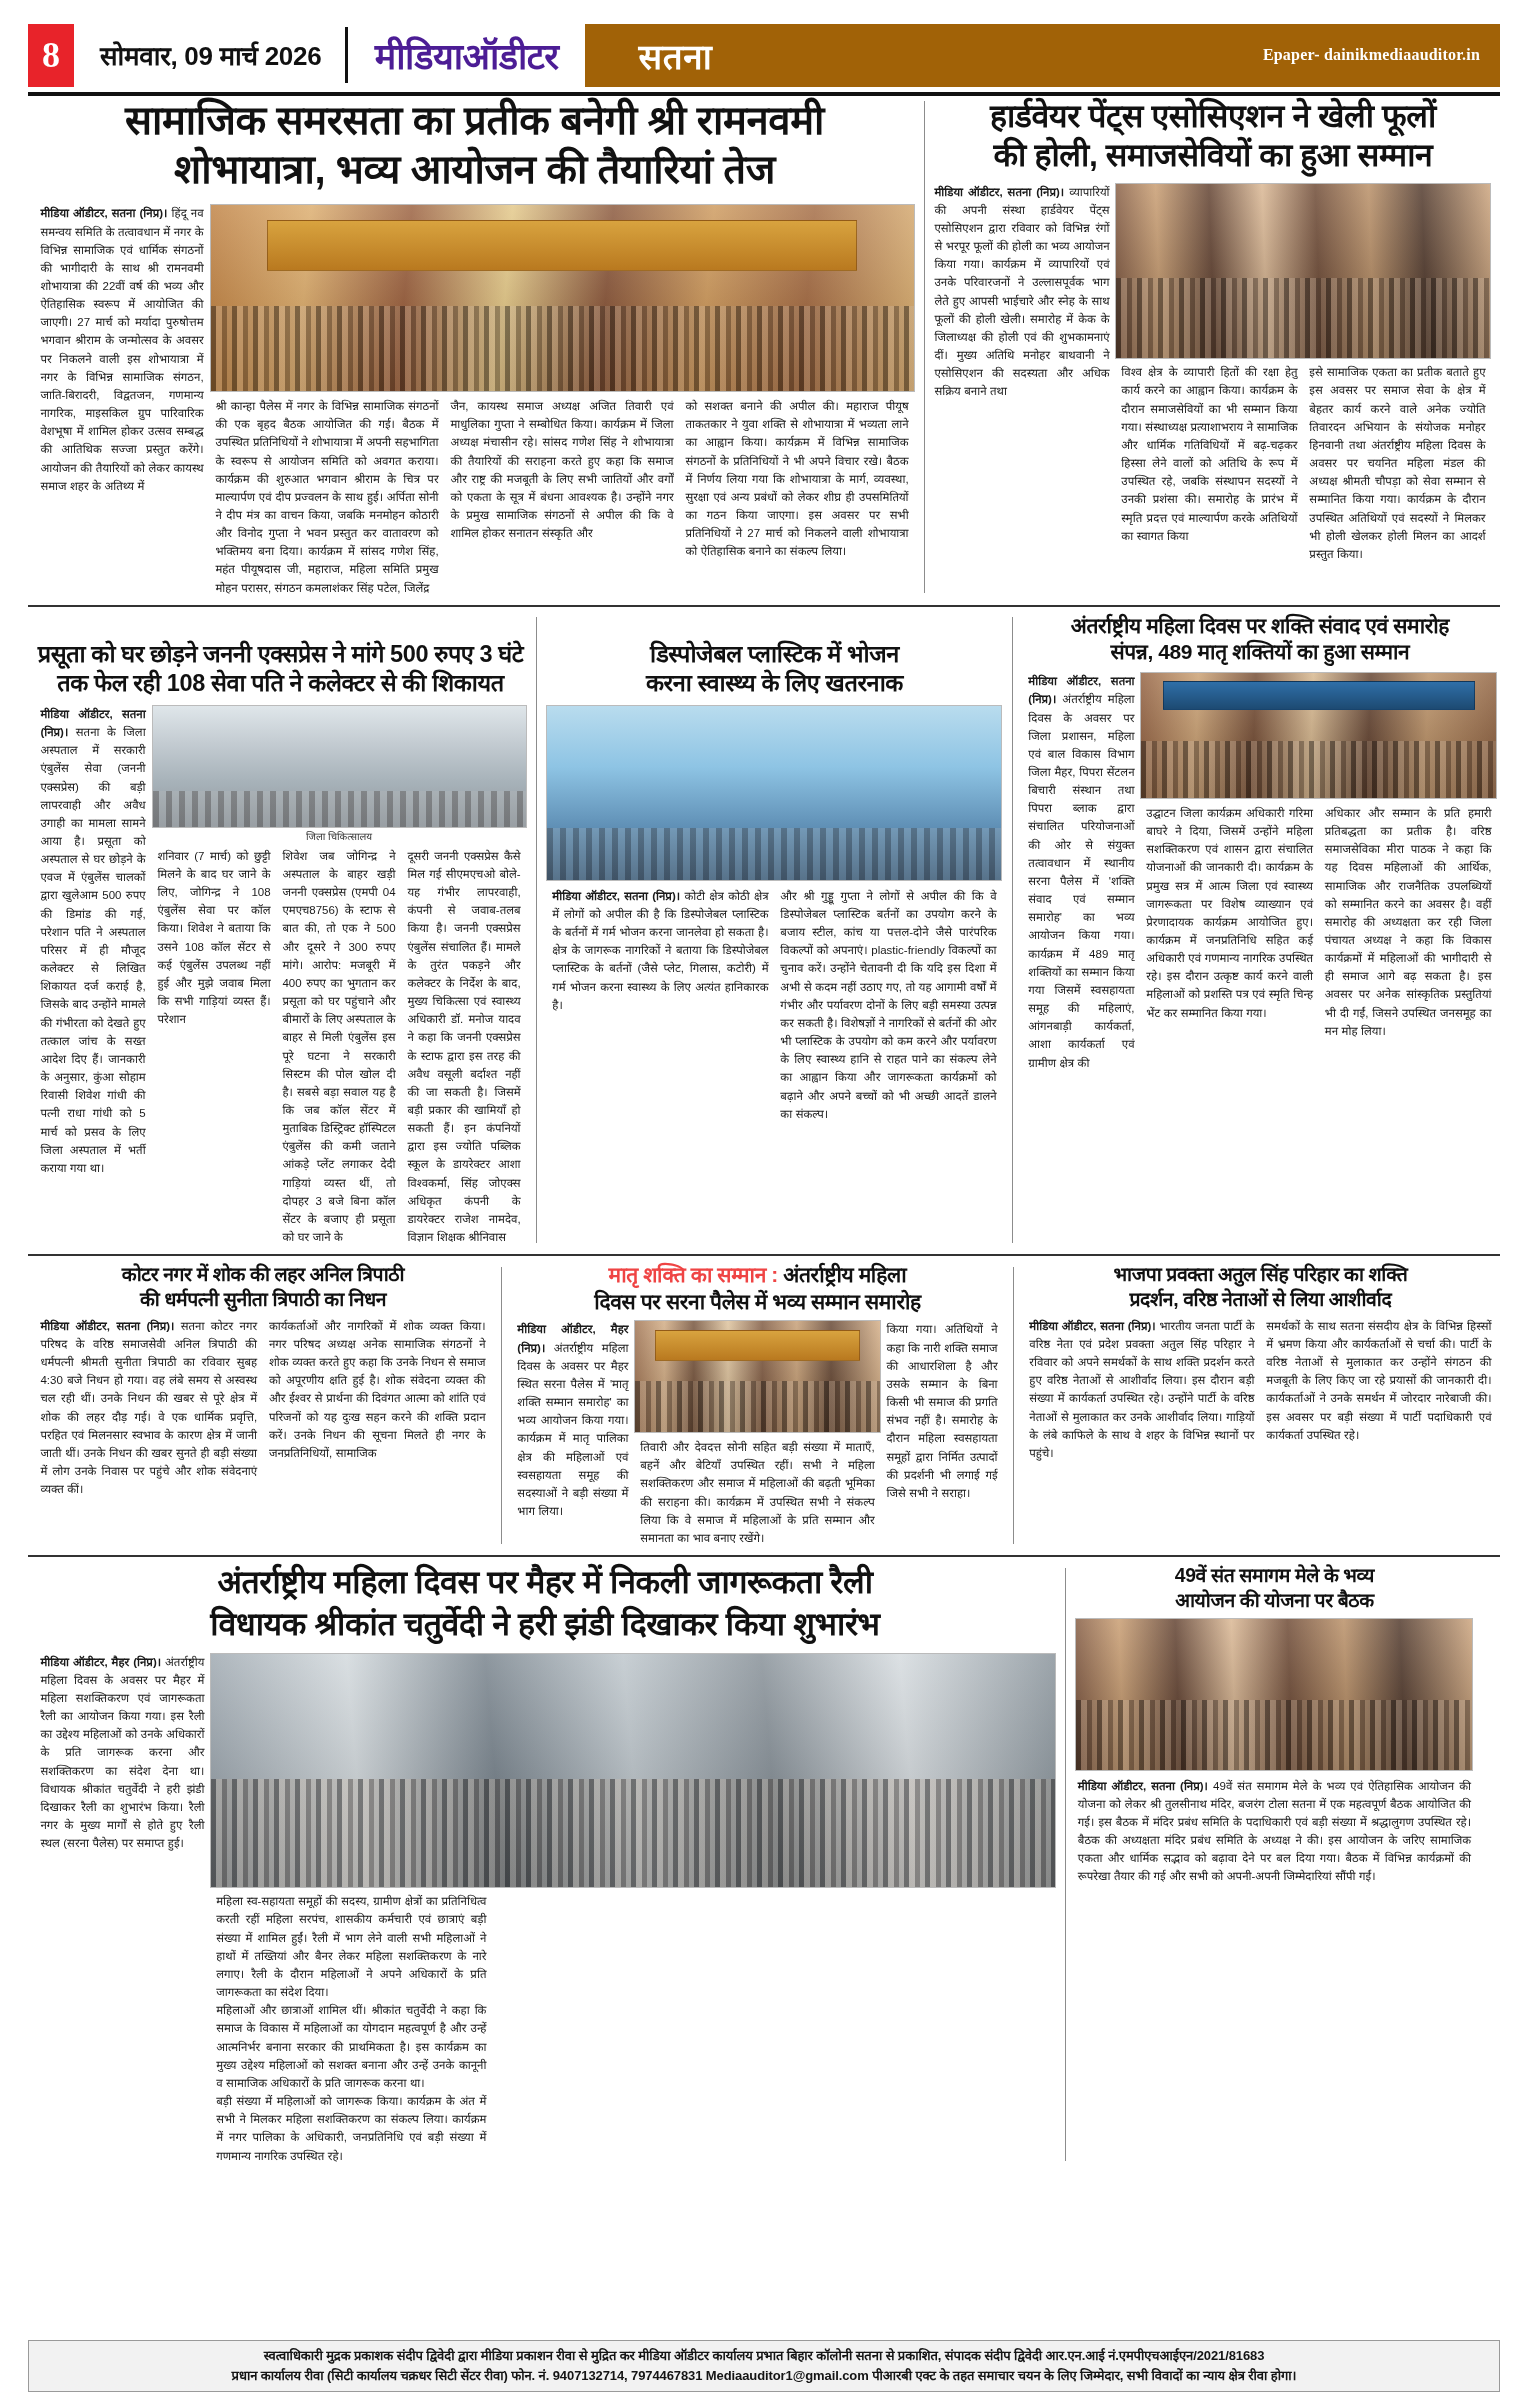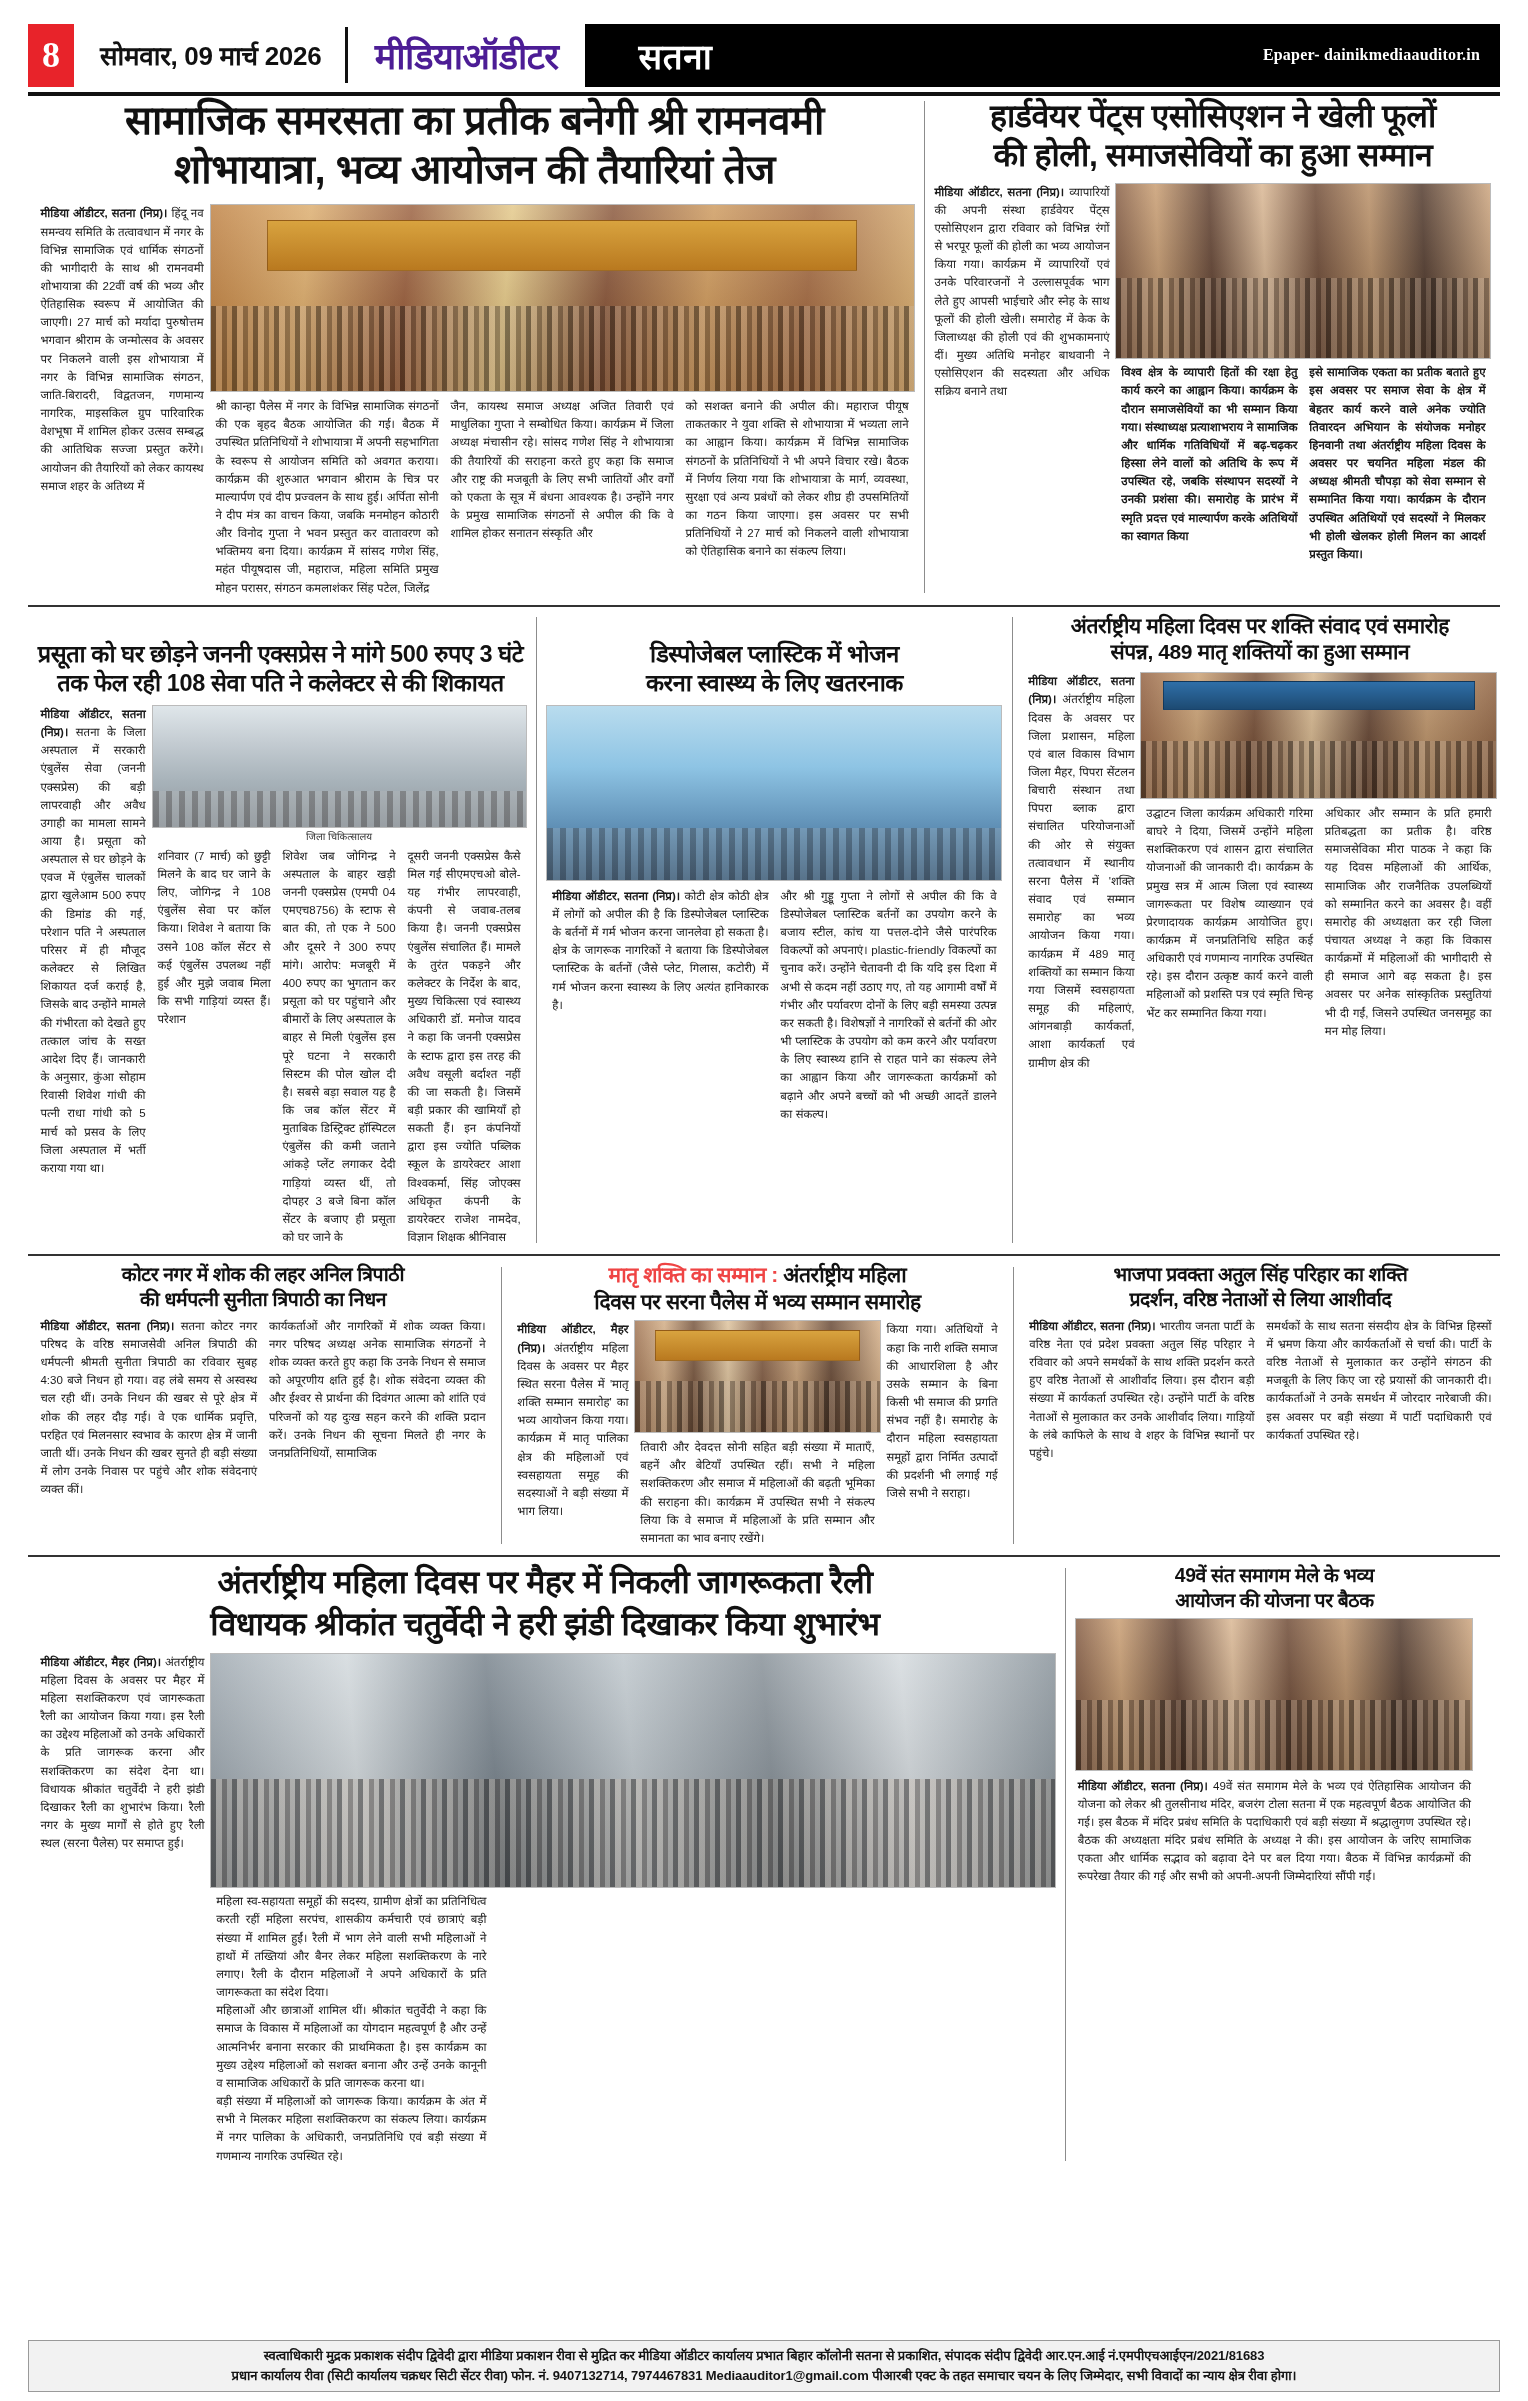--- a/index.html
+++ b/index.html
@@ -53,21 +53,21 @@
     align-items: center;
     padding: 0 27px;
     font-size: 36px;
     font-weight: bold;
     color: #4c1d95;
     letter-spacing: -0.6px;
     white-space: nowrap;
   }
   .red-banner {
     flex: 1;
-    background: #000000;
+    background: #a16207;
     display: flex;
     align-items: center;
     justify-content: space-between;
     padding: 0 20px 0 53px;
   }
   .banner-city {
     color: #fff;
     font-size: 35px;
     font-weight: bold;
     letter-spacing: 0.6px;
@@ -249,21 +249,21 @@
       <div class="hl hl-lg">हार्डवेयर पेंट्स एसोसिएशन ने खेली फूलों</div>
       <div class="hl hl-lg" style="margin-top:2.4px;">की होली, समाजसेवियों का हुआ सम्मान</div>
 
       <div class="body-cols" style="margin-top:9.4px;">
         <div style="width:182px;">
           <div class="tcol" style="width:100%;padding-left:0;">
             <span class="byline">मीडिया ऑडीटर, सतना (निप्र)।</span>
             <span>व्यापारियों की अपनी संस्था हार्डवेयर पेंट्स एसोसिएशन द्वारा रविवार को विभिन्न रंगों से भरपूर फूलों की होली का भव्य आयोजन किया गया। कार्यक्रम में व्यापारियों एवं उनके परिवारजनों ने उल्लासपूर्वक भाग लेते हुए आपसी भाईचारे और स्नेह के साथ फूलों की होली खेली। समारोह में केक के जिलाध्यक्ष की होली एवं की शुभकामनाएं दीं। मुख्य अतिथि मनोहर बाथवानी ने एसोसिएशन की सदस्यता और अधिक सक्रिय बनाने तथा</span>
           </div>
         </div>
-        <div style="width:376px;font-weight:bold;">
+        <div style="width:376px;">
           <div class="photo ph-b ph-crowd" style="height:176px;"></div>
           <div class="body-cols" style="margin-top:4.7px;">
             <div class="tcol" style="width:188px;">विश्व क्षेत्र के व्यापारी हितों की रक्षा हेतु कार्य करने का आह्वान किया। कार्यक्रम के दौरान समाजसेवियों का भी सम्मान किया गया। संस्थाध्यक्ष प्रत्याशाभराय ने सामाजिक और धार्मिक गतिविधियों में बढ़-चढ़कर हिस्सा लेने वालों को अतिथि के रूप में उपस्थित रहे, जबकि संस्थापन सदस्यों ने उनकी प्रशंसा की। समारोह के प्रारंभ में स्मृति प्रदत्त एवं माल्यार्पण करके अतिथियों का स्वागत किया</div>
             <div class="tcol" style="width:188px;">इसे सामाजिक एकता का प्रतीक बताते हुए इस अवसर पर समाज सेवा के क्षेत्र में बेहतर कार्य करने वाले अनेक ज्योति तिवारदन अभियान के संयोजक मनोहर हिनवानी तथा अंतर्राष्ट्रीय महिला दिवस के अवसर पर चयनित महिला मंडल की अध्यक्ष श्रीमती चौपड़ा को सेवा सम्मान से सम्मानित किया गया। कार्यक्रम के दौरान उपस्थित अतिथियों एवं सदस्यों ने मिलकर भी होली खेलकर होली मिलन का आदर्श प्रस्तुत किया।</div>
           </div>
         </div>
       </div>
     </div>
   </div>
 

